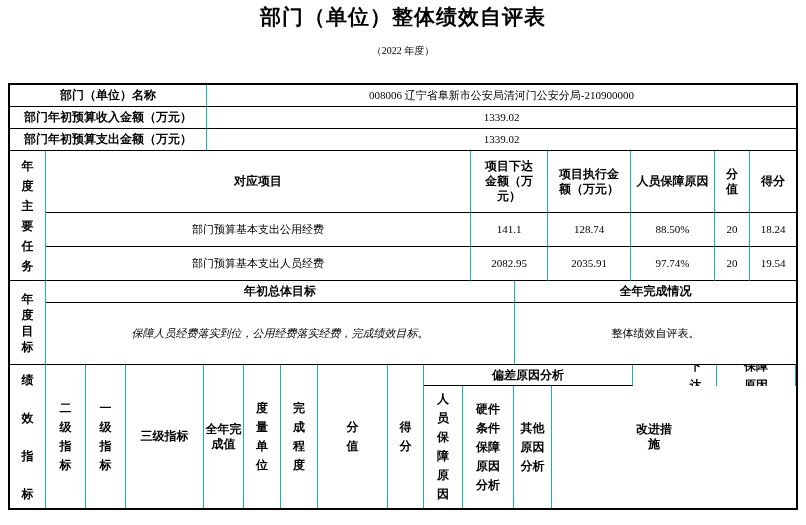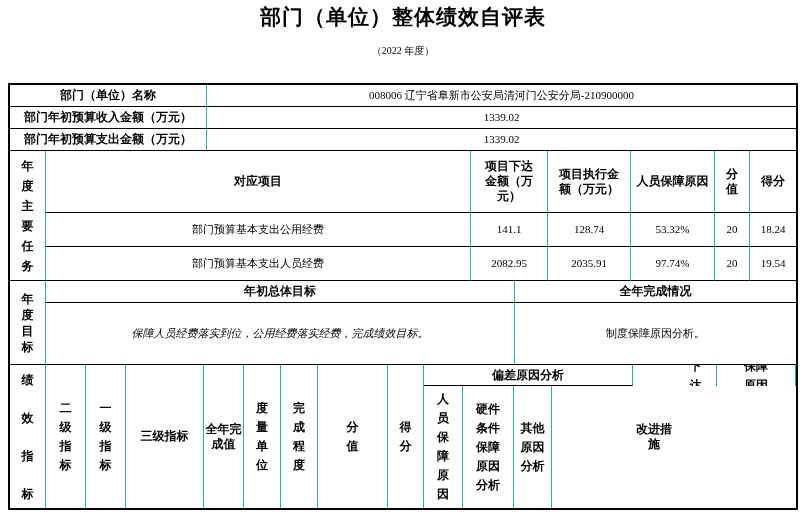--- a/index.html
+++ b/index.html
@@ -77,40 +77,40 @@
       <div class="c bold br bb pad">项目执行金额（万元）</div>
       <div class="c bold br bb">人员保障原因</div>
       <div class="c bold br bb">
         <div class="v1">分值</div>
       </div>
       <div class="c bold bb">得分</div>
 
       <div class="c serif br bb">部门预算基本支出公用经费</div>
       <div class="c serif br bb">141.1</div>
       <div class="c serif br bb">128.74</div>
-      <div class="c serif br bb">53.32%</div>
+      <div class="c serif br bb">88.50%</div>
       <div class="c serif br bb">20</div>
       <div class="c serif bb">18.24</div>
 
       <div class="c serif br bb">部门预算基本支出人员经费</div>
       <div class="c serif br bb">2082.95</div>
       <div class="c serif br bb">2035.91</div>
       <div class="c serif br bb">97.74%</div>
       <div class="c serif br bb">20</div>
       <div class="c serif bb">19.54</div>
     </div>
 
     <div class="sec secC">
       <div class="c bold br bb rs2">
         <div class="v1 lh-c">年度目标</div>
       </div>
       <div class="c bold br bb">年初总体目标</div>
       <div class="c bold bb">全年完成情况</div>
       <div class="c serif br bb goal">保障人员经费落实到位，公用经费落实经费，完成绩效目标。</div>
-      <div class="c serif bb">制度保障原因分析。</div>
+      <div class="c serif bb">整体绩效自评表。</div>
     </div>
 
     <div class="sec secD">
       <div class="c bold br rs2">
         <div class="v1 lh-d">绩效指标</div>
       </div>
       <div class="c bold br rs2">
         <div class="v1 lh-h">二级指标</div>
       </div>
       <div class="c bold br rs2">

